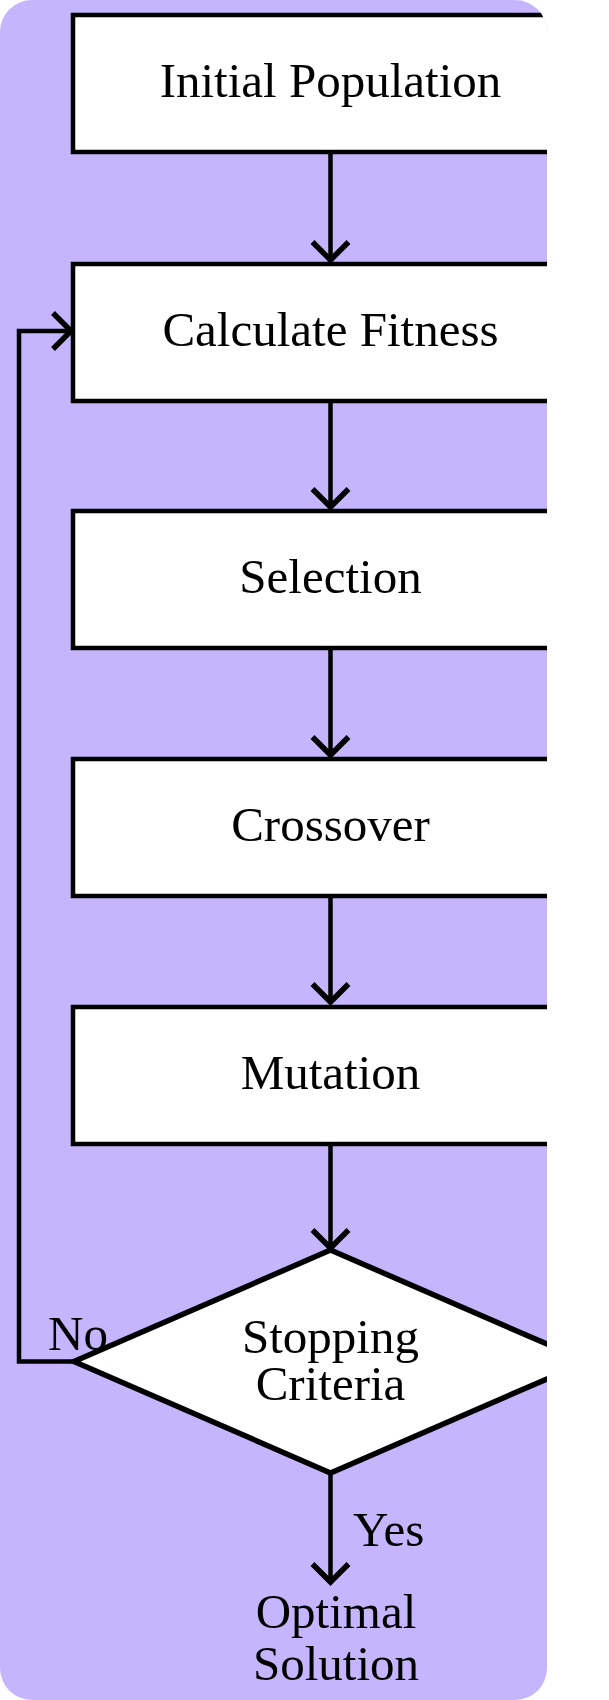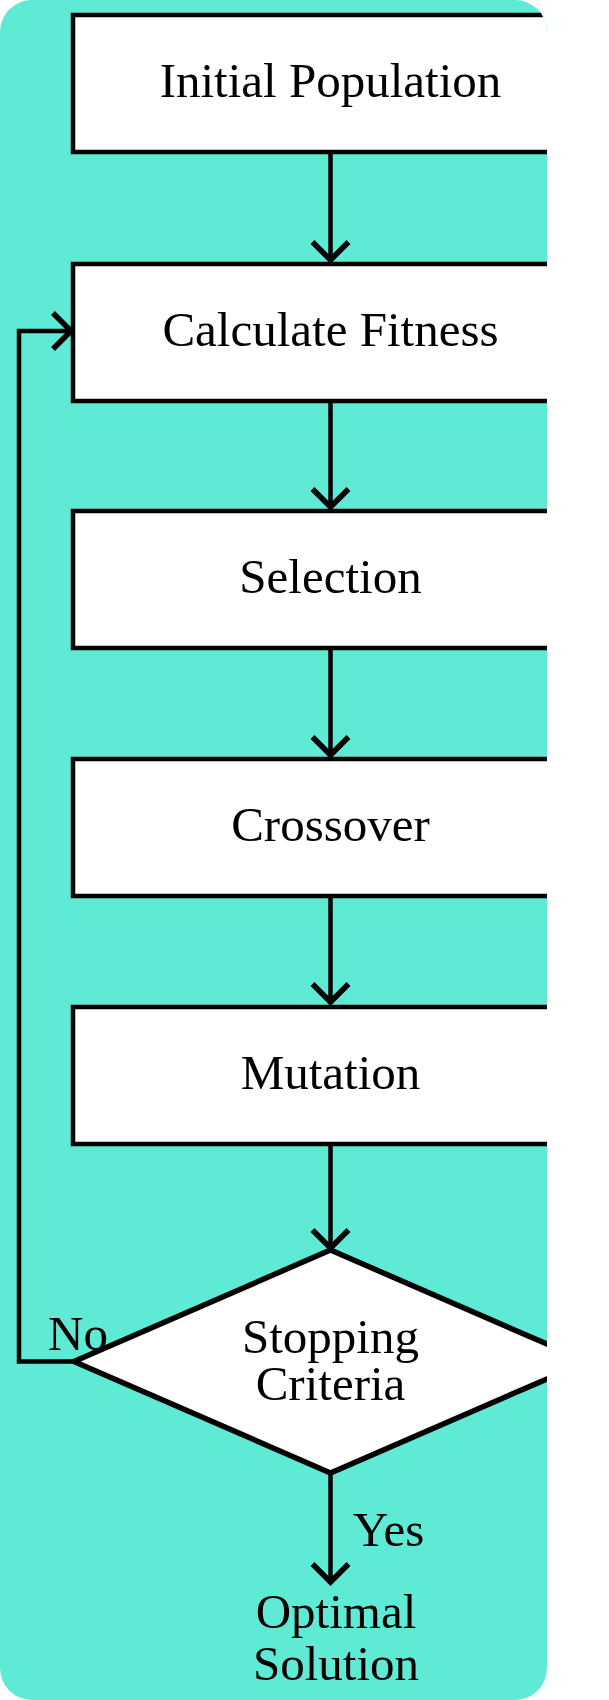--- a/index.html
+++ b/index.html
@@ -4,21 +4,21 @@
 <style>
   html, body {
     margin: 0;
     padding: 0;
     background: #ffffff;
   }
   .figure-wrap {
     position: relative;
     width: 547px;
     height: 1700px;
-    background: #5eead4;
+    background: #c4b5fd;
     overflow: hidden;
     border-radius: 32px;
   }
   svg text {
     font-family: "Liberation Serif", "DejaVu Serif", serif;
     font-size: 49px;
     fill: #000000;
   }
   .node-box {
     fill: #ffffff;

